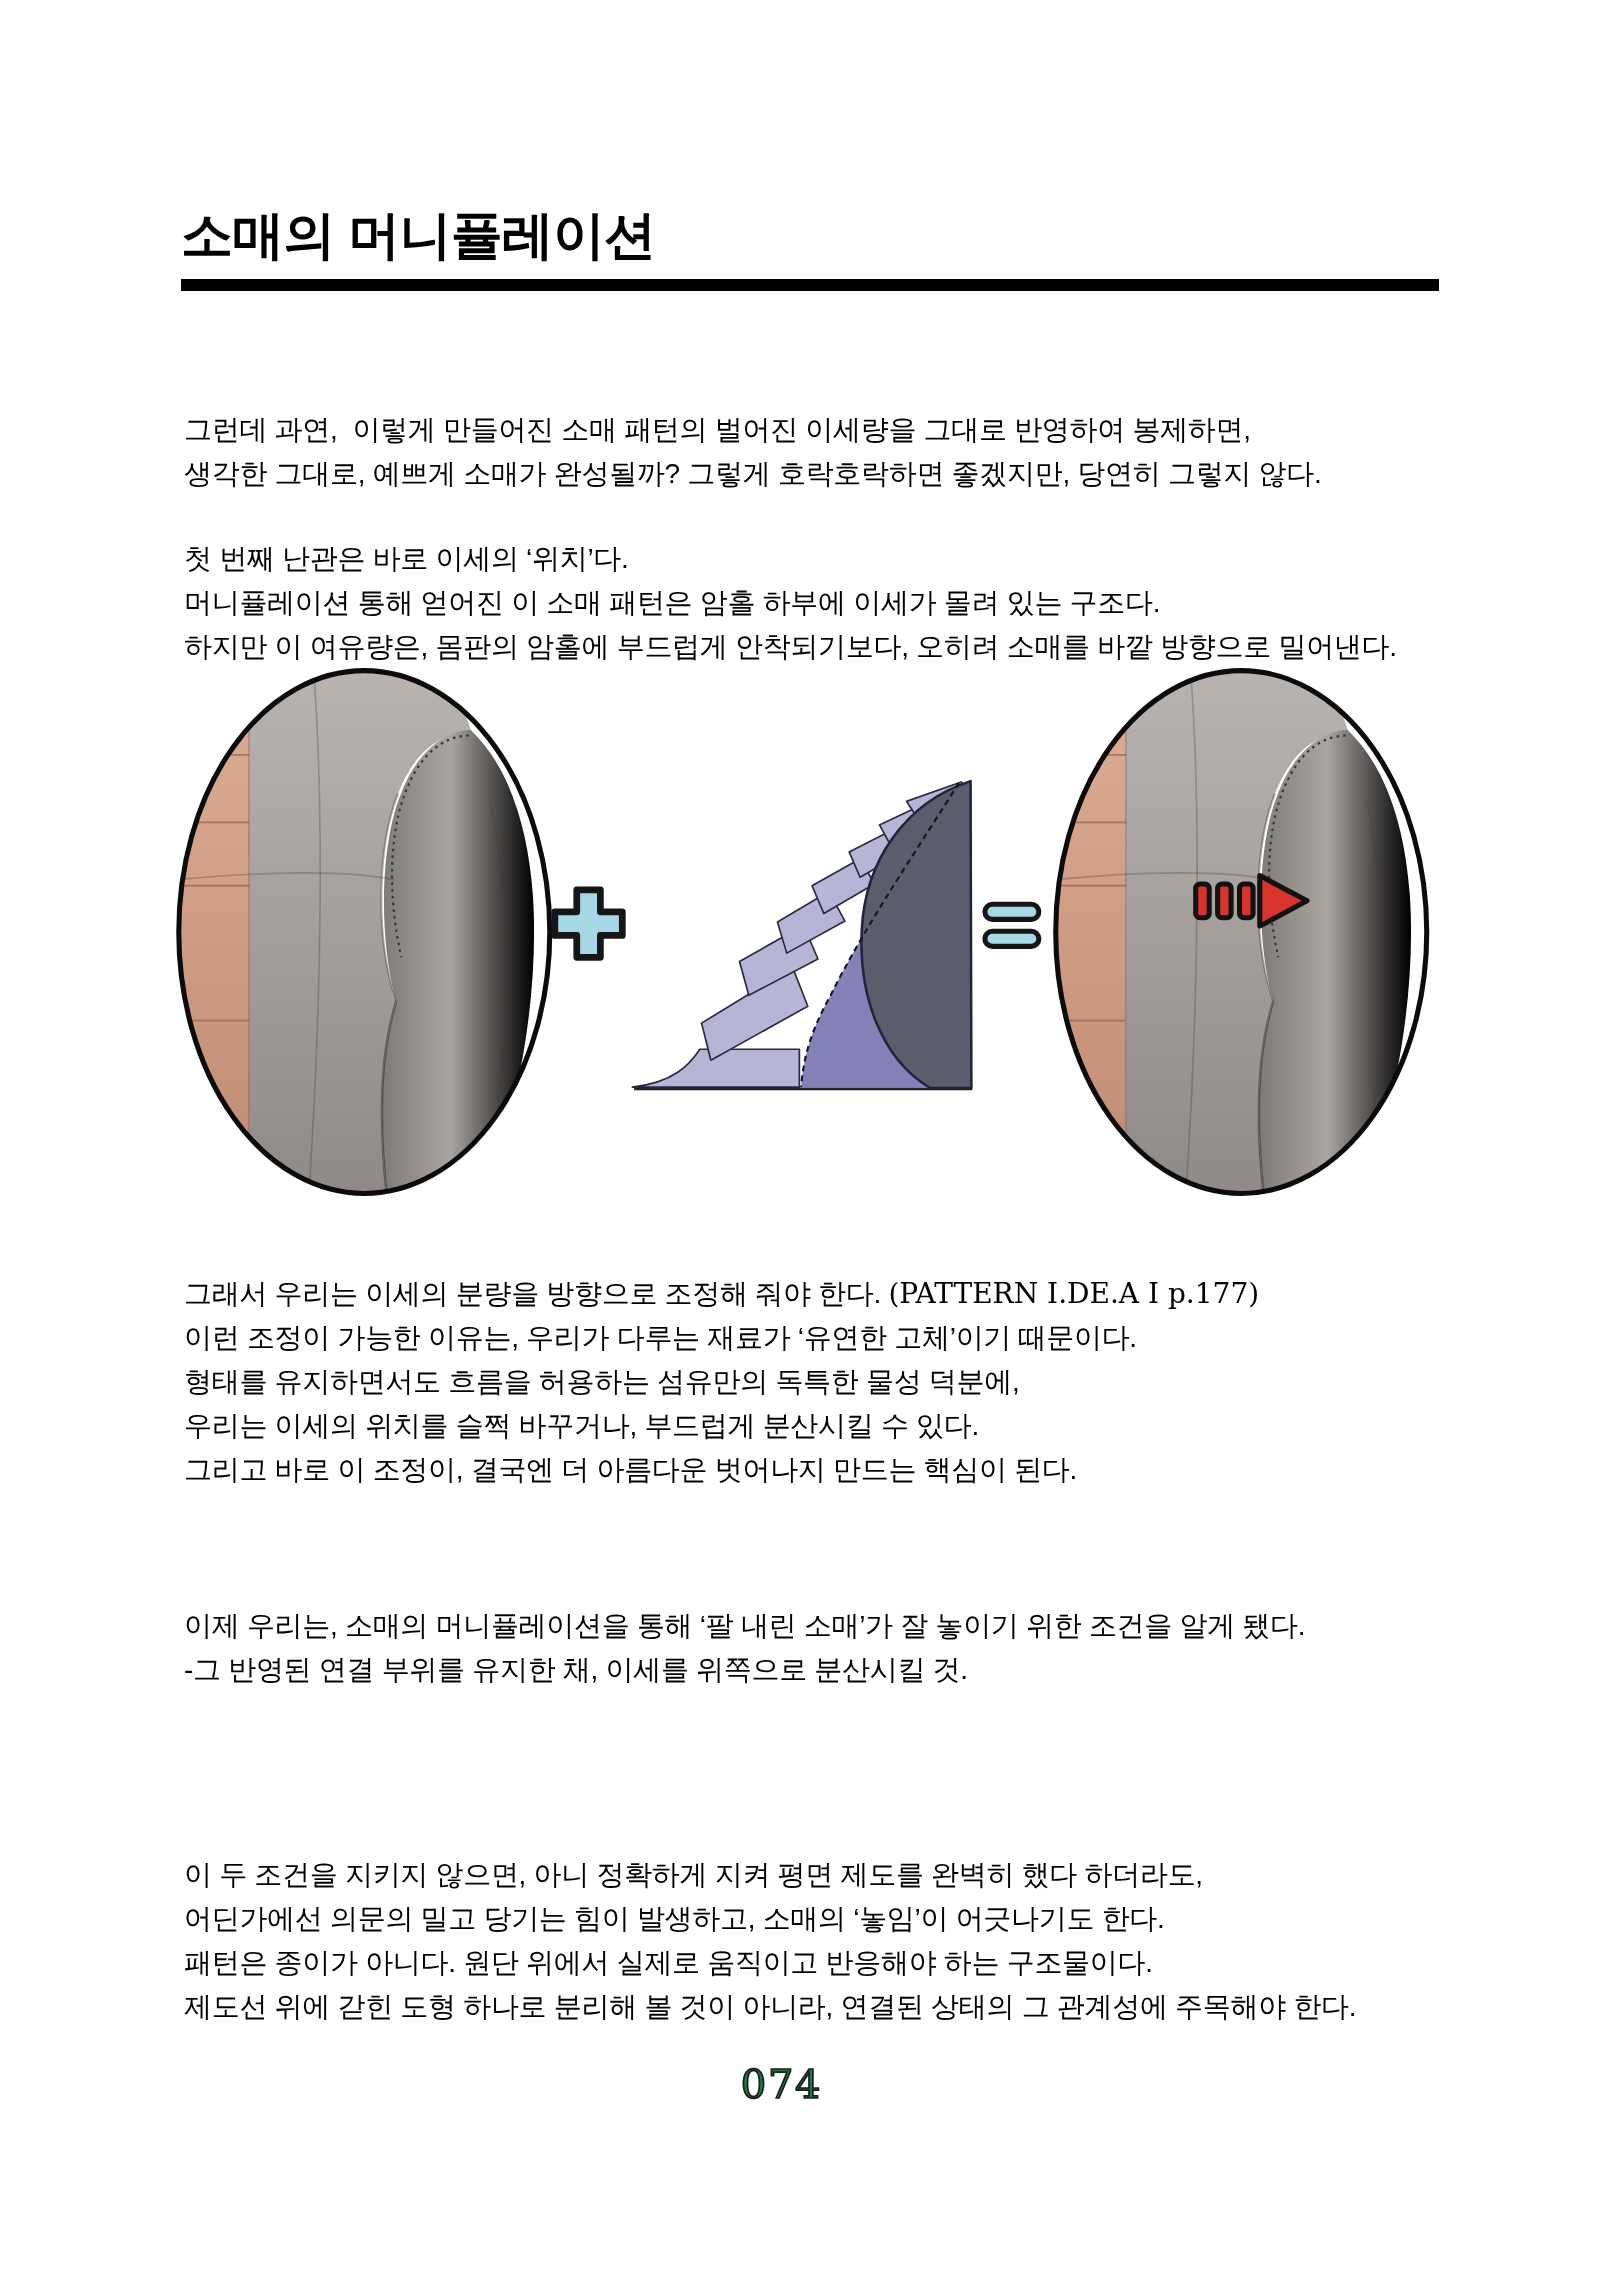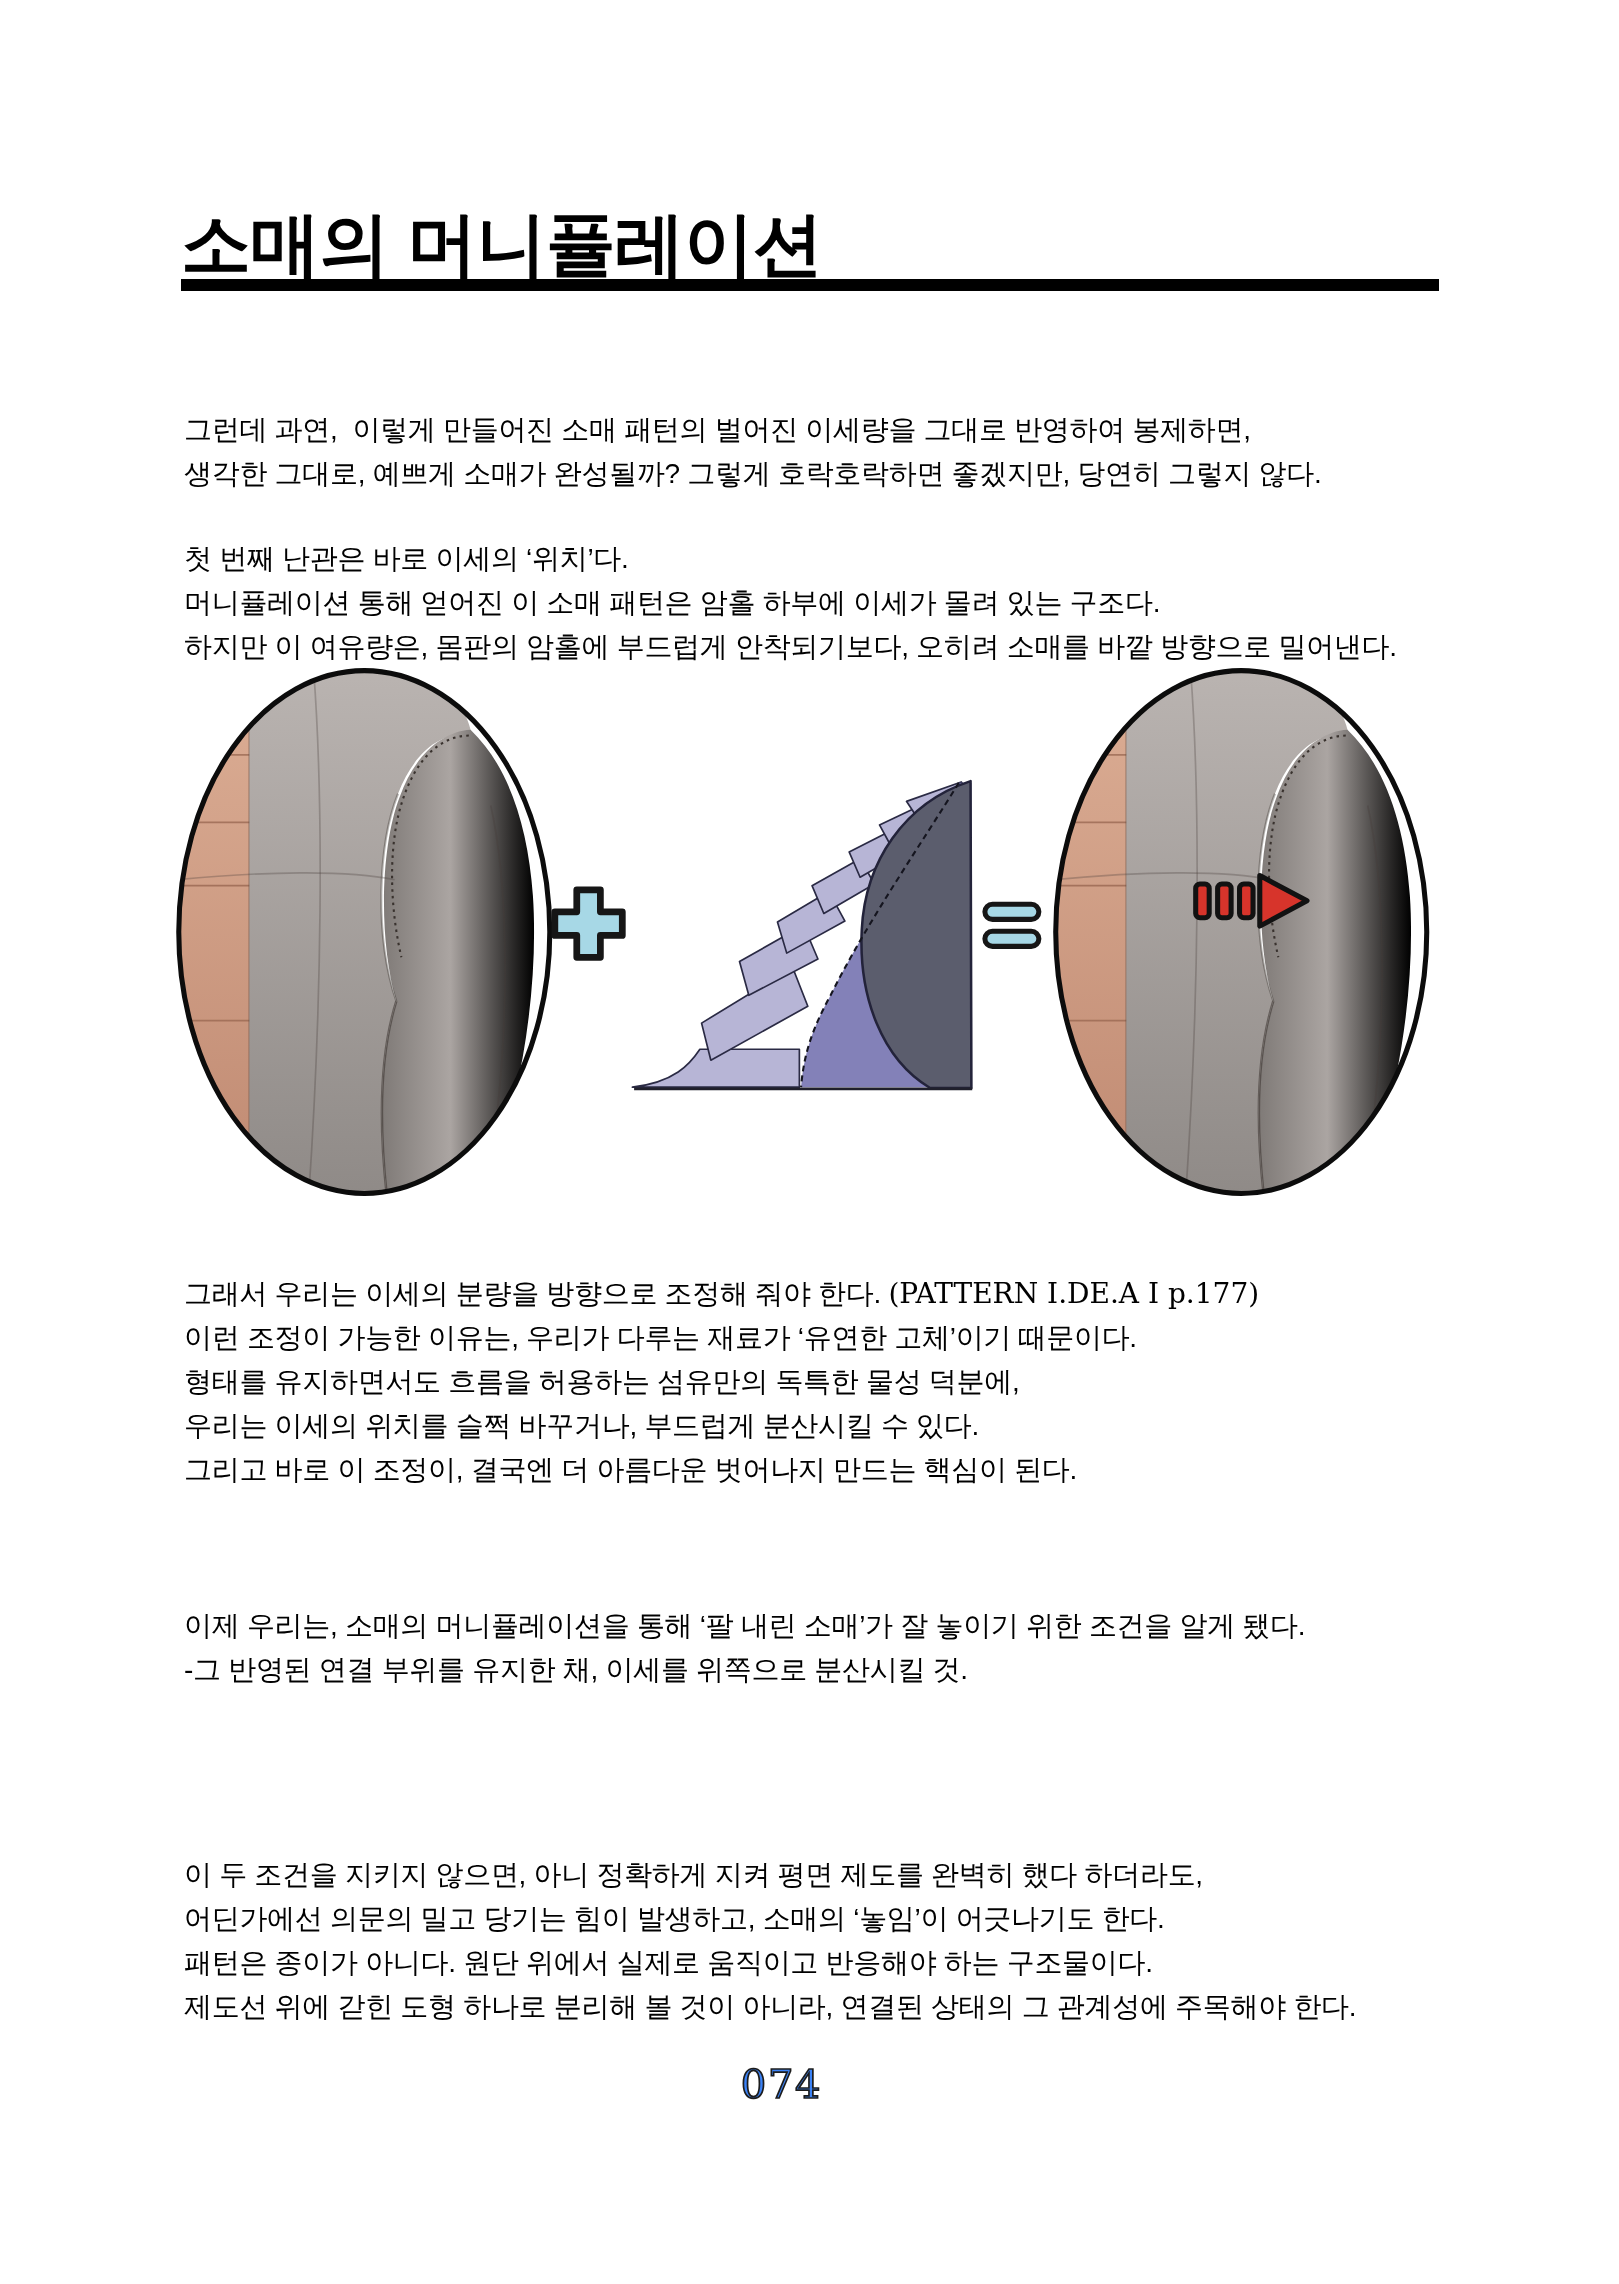--- a/index.html
+++ b/index.html
@@ -2,32 +2,32 @@
 <html style="font-size:13.5px"><head>
 <meta charset="utf-8">
 <style>
   html,body{margin:0;padding:0;background:#ffffff;}
   .page{
     position:relative;width:1619px;height:2284px;background:#ffffff;
     font-family:"Liberation Sans",sans-serif;color:#000;overflow:hidden;
   }
   .title{
     position:absolute;left:181px;top:209px;margin:0;
-    font-size:70px;font-weight:800;letter-spacing:-0.8px;line-height:1;
+    font-size:52px;font-weight:800;letter-spacing:-0.8px;line-height:1;
   }
   .rule{position:absolute;left:181px;top:279px;width:1258px;height:11.8px;background:#000;}
   .para{position:absolute;left:184px;font-size:28px;line-height:44px;letter-spacing:-0.3px;margin-top:40px;}
   .line{white-space:pre;}
   .serif-ref{font-family:"DejaVu Serif","Liberation Serif",serif;letter-spacing:0;}
   .p1{top:368px;} .p2{top:497px;} .p3{top:1232px;} .p4{top:1500px;} .p5{top:1564px;} .p6{top:1813px;}
   .figsvg{position:absolute;left:0;top:0;width:1619px;height:2284px;}
   .pageno{
     position:absolute;left:697px;top:2061px;width:169px;text-align:center;
     font-family:"DejaVu Serif","Liberation Serif",serif;font-size:40px;letter-spacing:1.7px;
-    color:#3b82f6;-webkit-text-stroke:1.7px #1c1c1c;text-shadow:0 0 0.8px #1c1c1c;
+    color:#15803d;-webkit-text-stroke:1.7px #1c1c1c;text-shadow:0 0 0.8px #1c1c1c;
   }
 </style>
 </head>
 <body>
 
 <div class="page">
 
   <h1 class="title">소매의 머니퓰레이션</h1>
   <div class="rule"></div>
 

